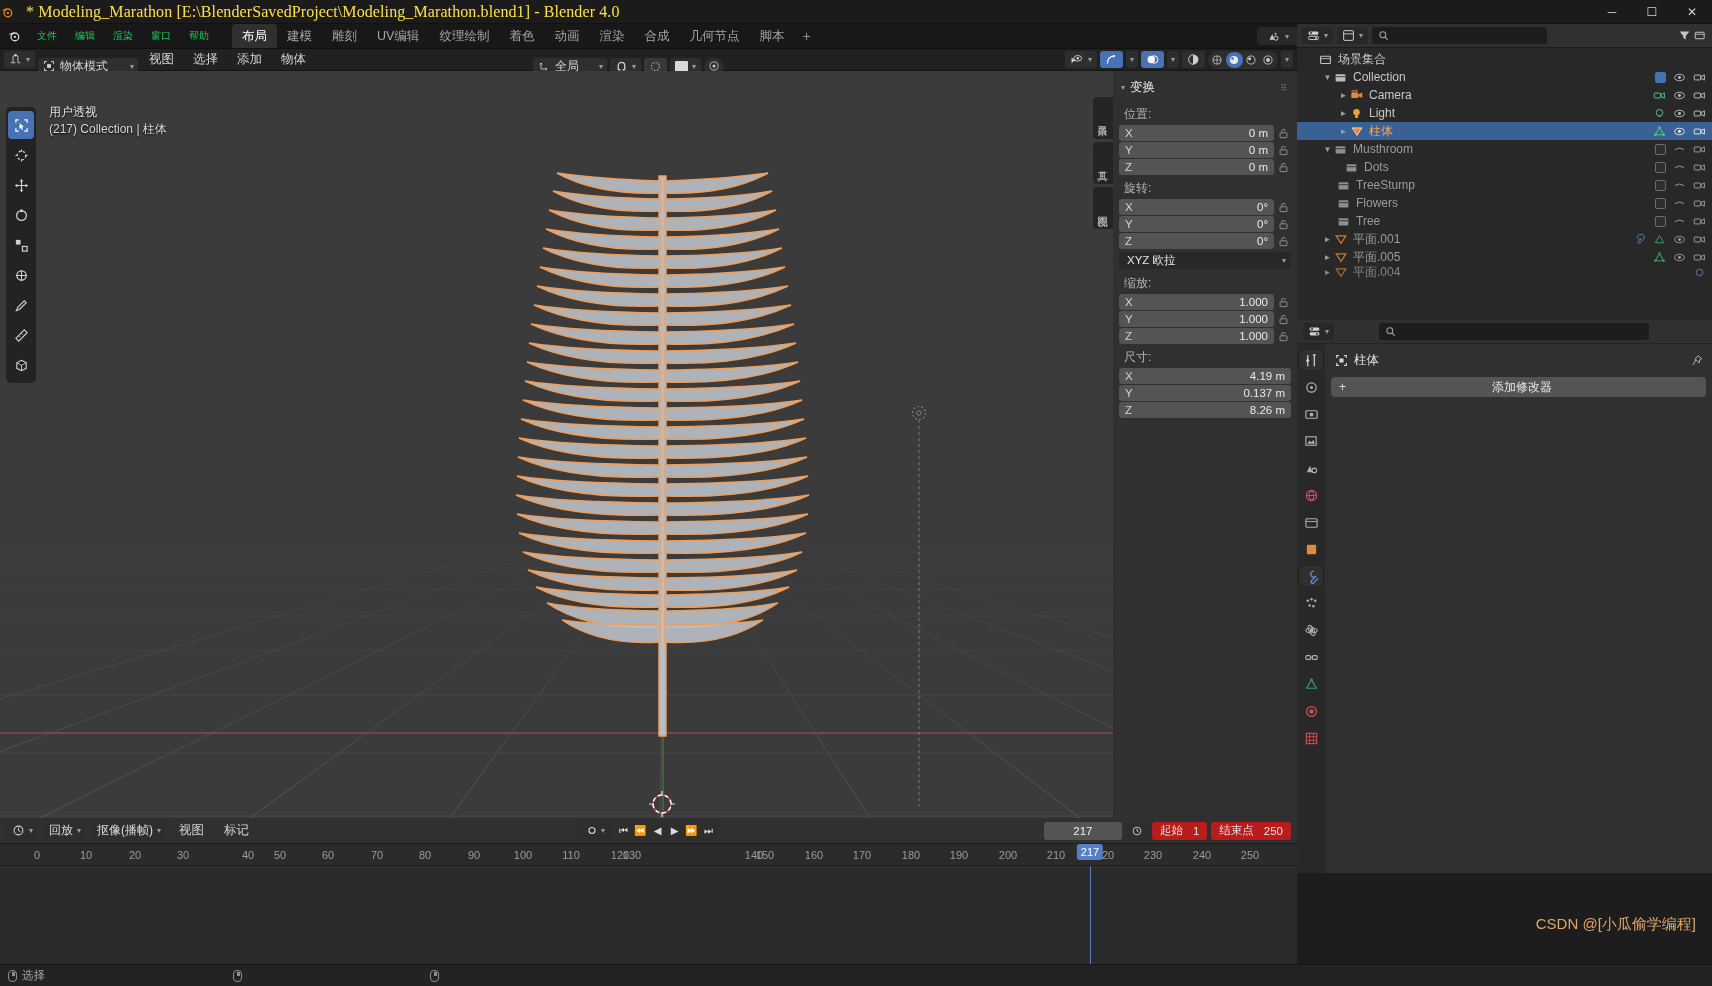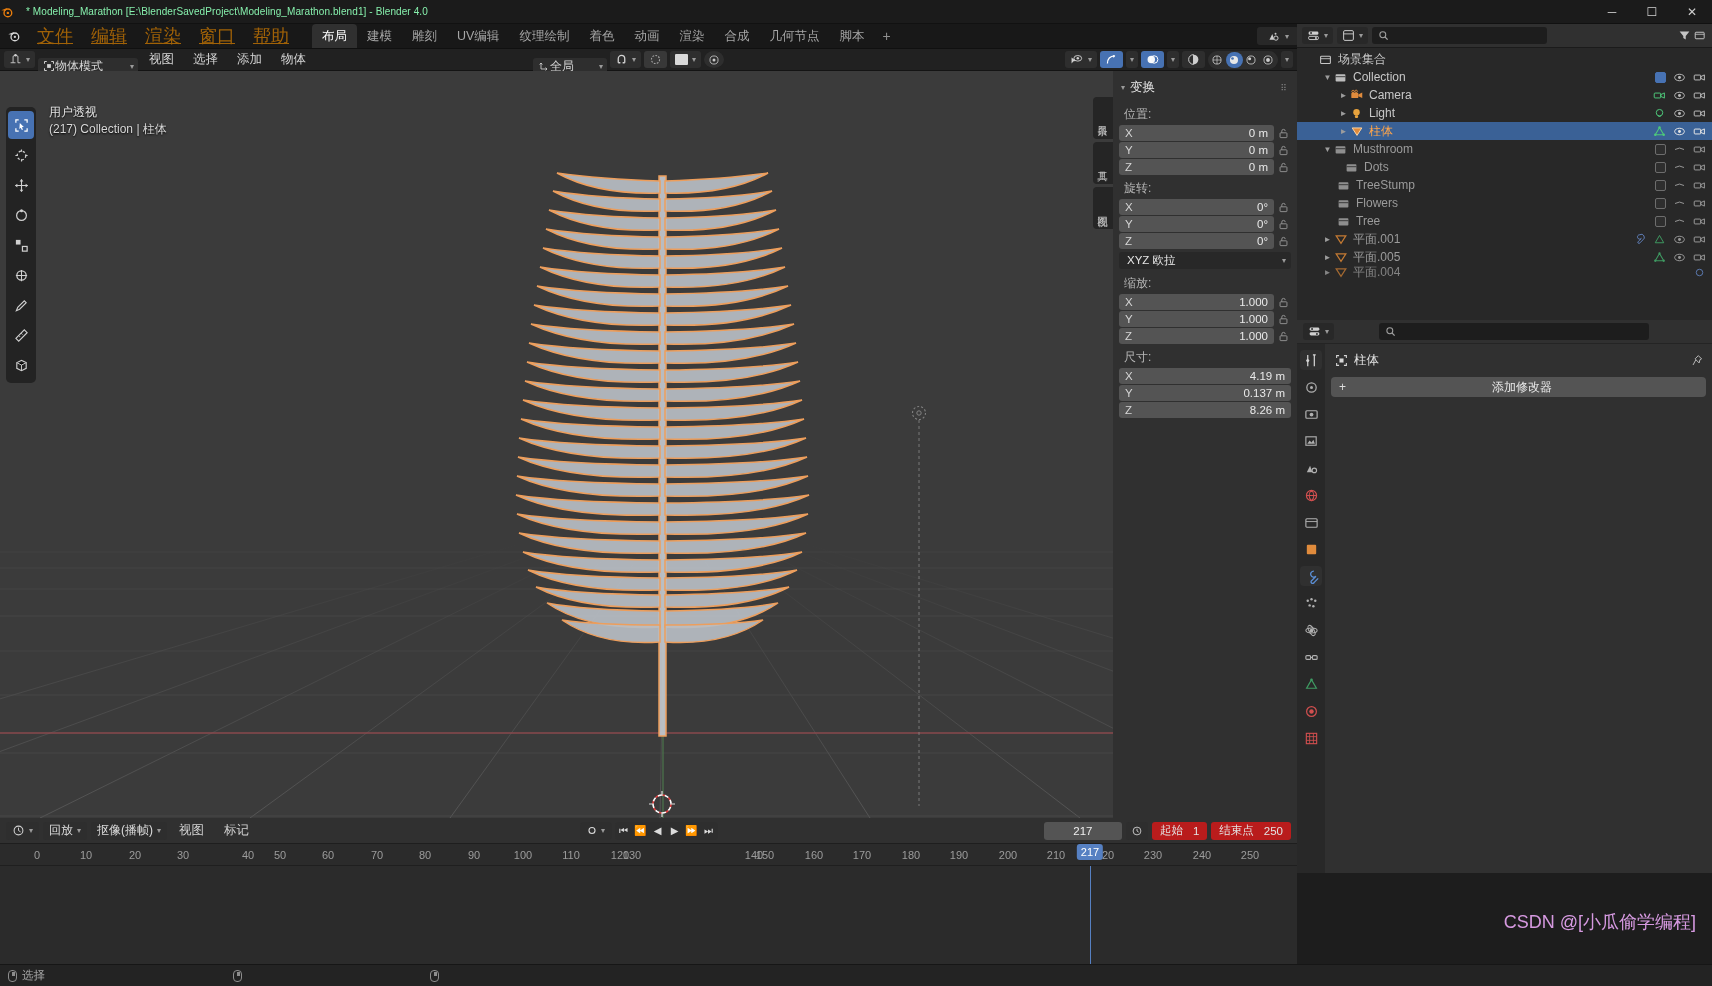--- a/index.html
+++ b/index.html
@@ -11,32 +11,32 @@
     color: #d5d5d5;
     overflow: hidden;
     position: relative;
   }
   
   #titlebar {
     height: 24px; background: #1b1b1b; display: flex; align-items: center;
     border-bottom: 1px solid #111;
   }
   #titlebar .tb-logo { width: 26px; text-align: center; color: #e87d0d; font-size: 13px; }
-  #titlebar .tb-title { font-size: 10px; color: #86efac; letter-spacing: .1px;}
+  #titlebar .tb-title { font-size: 16px; color: #fde047; letter-spacing: .1px; font-family: Liberation Serif, serif;}
   #titlebar .tb-spacer { flex: 1; }
   .winbtn { width: 40px; height: 24px; display:flex; align-items:center; justify-content:center;
             color:#d0d0d0; font-size: 12px; }
 
   
   #topbar {
     height: 25px; background: #181818; display: flex; align-items: stretch;
     border-bottom: 1px solid #101010;
   }
   .tb-blendericon { width: 28px; display:flex;align-items:center;justify-content:center; color:#cfcfcf; font-size:13px;}
-  .menuitem { padding: 0 9px; display: flex; align-items: center; color: #a16207; font-size: 18px; text-decoration: underline; }
+  .menuitem { padding: 0 9px; display: flex; align-items: center; color: #22c55e; font-size: 10px; }
   .ws-tabs { display: flex; align-items: stretch; margin-left: 14px; }
   .ws-tab { padding: 0 10px; display:flex; align-items:center; color:#a6a6a6; font-size:12.5px; position: relative;}
   .ws-tab.active { background: #303030; color:#ffffff; border-radius: 4px 4px 0 0; }
   .ws-add { padding: 0 8px; display:flex;align-items:center; color:#909090; font-size:14px;}
   .topbar-right { margin-left:auto; display:flex; align-items:center; gap:3px; padding-right:4px; }
   .tb-field {
     height:18px; background:#282828; border-radius:3px; display:flex; align-items:center;
     padding: 0 6px; font-size:12px; color:#ddd; gap:5px;
   }
   .tb-iconbtn { width:22px;height:18px; background:#282828;border-radius:3px; display:flex;align-items:center;justify-content:center;
@@ -45,21 +45,21 @@
 
   
   #vpheader {
     position:absolute; left:0; top:49px; width:1297px; height:22px;
     background:#212121; display:flex; align-items:center; gap:3px; padding: 0 4px;
     border-bottom: 1px solid #141414;
   }
   .vh-btn { height:17px; display:flex; align-items:center; gap:4px; padding:0 5px; background:#2e2e2e;
             border-radius:3px; font-size:12px; color:#d8d8d8; }
   .vh-menu { padding: 0 8px; height:17px; display:flex;align-items:center; font-size:12.5px; color:#d5d5d5;}
-  .vh-sel { background:#2e2e2e; border-radius:3px; height:17px; display:flex; align-items:center; padding: 0 4px 0 5px; min-width: 100px; margin-top: 13px;}
+  .vh-sel { background:#2e2e2e; border-radius:3px; height:17px; display:flex; align-items:center; padding: 0 4px 0 5px; gap:5px; min-width: 100px; margin-top: 13px;}
   .caret { font-size:8px; color:#9a9a9a; }
   .vh-right { margin-left:auto; display:flex; align-items:center; gap:3px; }
   .sphere-grp { display:flex; background:#2e2e2e; border-radius:9px; height:18px; align-items:center; padding:0 1px; }
   .sph { width:17px;height:16px; border-radius:8px; display:flex;align-items:center;justify-content:center; }
   .sph.on { background:#4772b3; }
   .blue { background:#4772b3 !important; }
 
   
   #viewport {
     position:absolute; left:0; top:71px; width:1297px; height:747px;
@@ -160,21 +160,21 @@
   
   #statusbar { position:absolute; left:0; bottom:0; width:100%; height:22px; background:#232323;
                display:flex; align-items:center; gap:18px; padding:0 8px; font-size:11.5px; color:#a8a8a8;
                border-top:1px solid #161616;}
   .sb-item { display:flex; align-items:center; gap:5px;}
   .mouse-ico { width:9px;height:12px; border:1px solid #8d8d8d; border-radius:4px; position:relative;}
   .mouse-ico:after { content:''; position:absolute; left:3px; top:1px; width:3px; height:4px; background:#8d8d8d; }
   .mouse-ico.mid:after { background:#8d8d8d; }
 
   
-  #watermark { position:absolute; right:16px; bottom:52px; font-size:18px; color:#f0abfc; opacity:.88;}
+  #watermark { position:absolute; right:16px; bottom:52px; font-size:15px; color:#fdba74; opacity:.88;}
 
   svg { display:block; }
 </style>
 </head>
 <body>
 
 <div id="titlebar">
   <div class="tb-logo">
     <svg width="14" height="14" viewBox="0 0 16 16">
         <circle cx="9" cy="9" r="4.4" fill="none" stroke="#e87d0d" stroke-width="1.6"></circle>
@@ -288,21 +288,21 @@
         </svg>
     </span>
     <span>物体模式</span>
     <span class="caret" style="margin-left:auto">▾</span>
   </div>
   <div class="vh-menu">视图</div>
   <div class="vh-menu">选择</div>
   <div class="vh-menu">添加</div>
   <div class="vh-menu">物体</div>
 
-  <div style="position:absolute;left:533px;display:flex;align-items:center;gap:3px">
+  <div style="position:absolute;left:533px;display:flex;align-items:flex-end;gap:3px">
     <div class="vh-sel" style="min-width:74px">
       <span>
         <svg width="12" height="12" viewBox="0 0 16 16">
             <path d="M4 12 V4 M4 12 H12 M4 4 L2.2 6 M4 4 L5.8 6 M12 12 L10 10.2 M12 12 L10 13.8" stroke="#d6d6d6" stroke-width="1.1" fill="none"></path>
           </svg>
       </span>
       <span>全局</span>
       <span class="caret" style="margin-left:auto">▾</span>
     </div>
     <div class="vh-btn">

